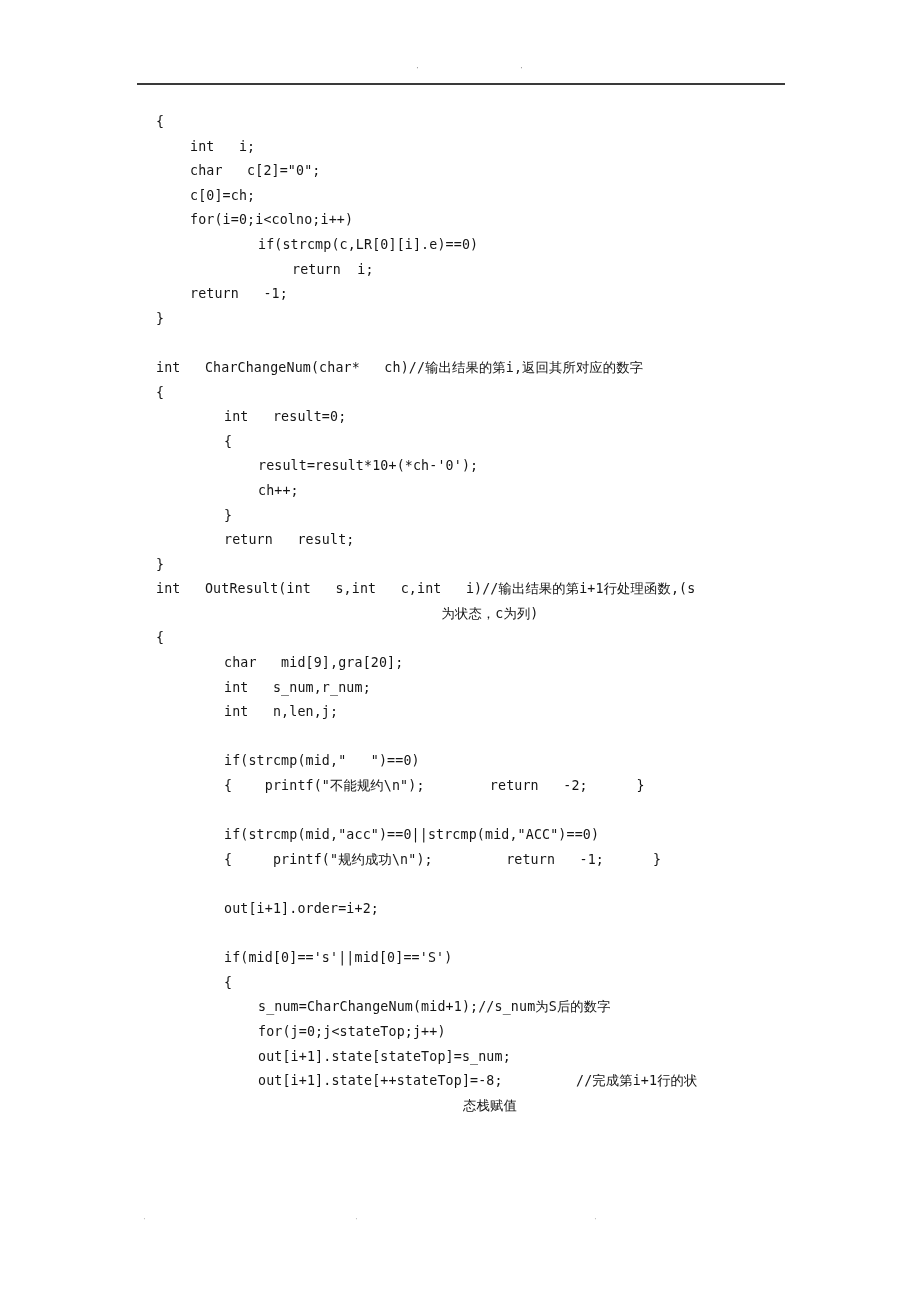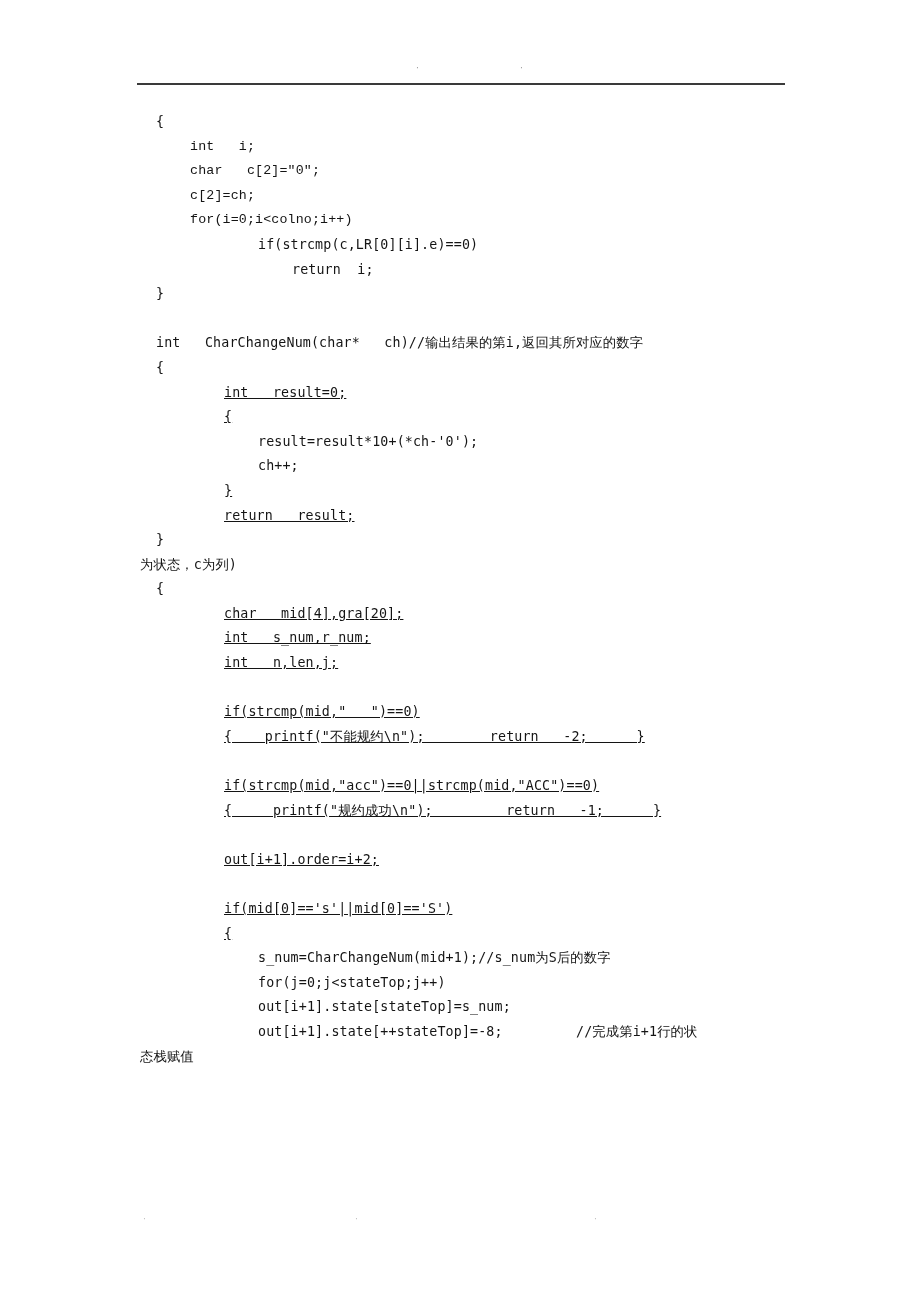--- a/index.html
+++ b/index.html
@@ -90,62 +90,64 @@
     line-height: 24.6px;
     font-size: 13.3px;
     letter-spacing: 0.15px;
     white-space: pre;
     color: #141414;
   }
   .code-line.blank {
     color: transparent;
   }
   
-  .i0  { padding-left: 0px; }
+  .i0  { padding-left: 0px; text-align: center; }
   .i1  { padding-left: 16px; }
-  .i2  { padding-left: 50px; font-family: Liberation Mono, monospace; }
-  .i3  { padding-left: 84px; text-decoration: underline; }
+  .i2  { padding-left: 50px; }
+  .i3  { padding-left: 84px; }
   .i4  { padding-left: 118px; }
   .i5  { padding-left: 152px; }
 </style>
 </head>
 <body>
 
 <div class="page">
 
   <div class="header">
     <div class="header-marks">
       <span class="header-mark m1">·</span>
       <span class="header-mark m2">·</span>
     </div>
     <div class="header-rule"></div>
   </div>
 
   <div class="code-body">
       <div class="code-line i1">{</div>
       <div class="code-line i2">int   i;</div>
       <div class="code-line i2">char   c[2]="0";</div>
-      <div class="code-line i2">c[2]=ch;</div>
+      <div class="code-line i2">c[0]=ch;</div>
       <div class="code-line i2">for(i=0;i&lt;colno;i++)</div>
       <div class="code-line i4">if(strcmp(c,LR[0][i].e)==0)</div>
       <div class="code-line i5">return  i;</div>
+      <div class="code-line i2">return   -1;</div>
       <div class="code-line i1">}</div>
       <div class="code-line i0 blank">&nbsp;</div>
       <div class="code-line i1">int   CharChangeNum(char*   ch)//输出结果的第i,返回其所对应的数字</div>
       <div class="code-line i1">{</div>
       <div class="code-line i3">int   result=0;</div>
       <div class="code-line i3">{</div>
       <div class="code-line i4">result=result*10+(*ch-'0');</div>
       <div class="code-line i4">ch++;</div>
       <div class="code-line i3">}</div>
       <div class="code-line i3">return   result;</div>
       <div class="code-line i1">}</div>
+      <div class="code-line i1">int   OutResult(int   s,int   c,int   i)//输出结果的第i+1行处理函数,(s</div>
       <div class="code-line i0">为状态，c为列)</div>
       <div class="code-line i1">{</div>
-      <div class="code-line i3">char   mid[4],gra[20];</div>
+      <div class="code-line i3">char   mid[9],gra[20];</div>
       <div class="code-line i3">int   s_num,r_num;</div>
       <div class="code-line i3">int   n,len,j;</div>
       <div class="code-line i0 blank">&nbsp;</div>
       <div class="code-line i3">if(strcmp(mid,"   ")==0)</div>
       <div class="code-line i3">{    printf("不能规约\n");        return   -2;      }</div>
       <div class="code-line i0 blank">&nbsp;</div>
       <div class="code-line i3">if(strcmp(mid,"acc")==0||strcmp(mid,"ACC")==0)</div>
       <div class="code-line i3">{     printf("规约成功\n");         return   -1;      }</div>
       <div class="code-line i0 blank">&nbsp;</div>
       <div class="code-line i3">out[i+1].order=i+2;</div>

